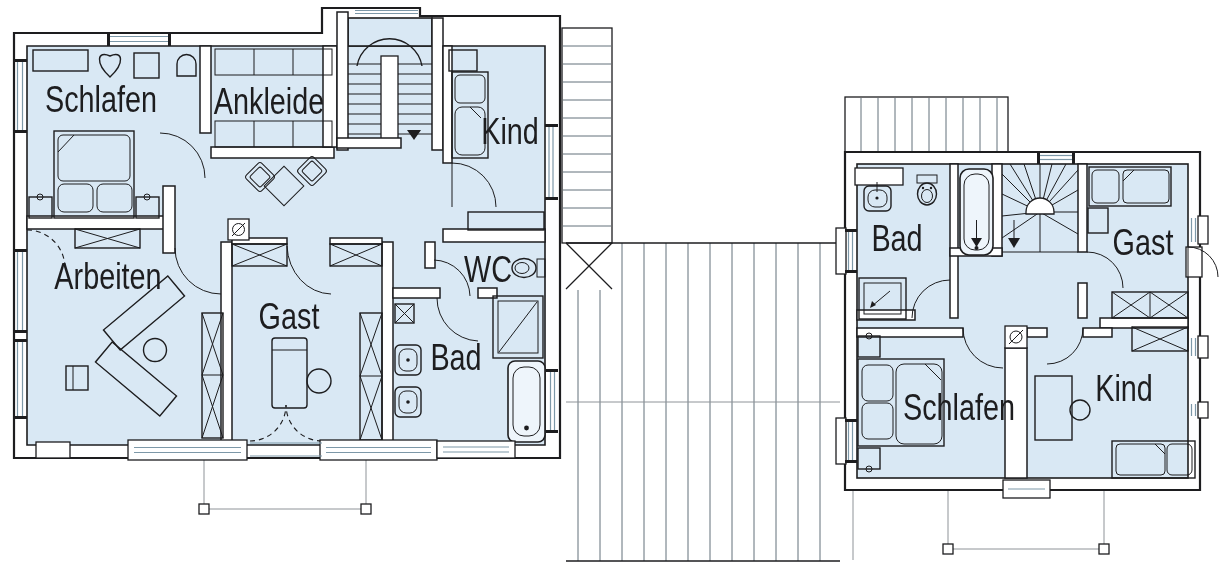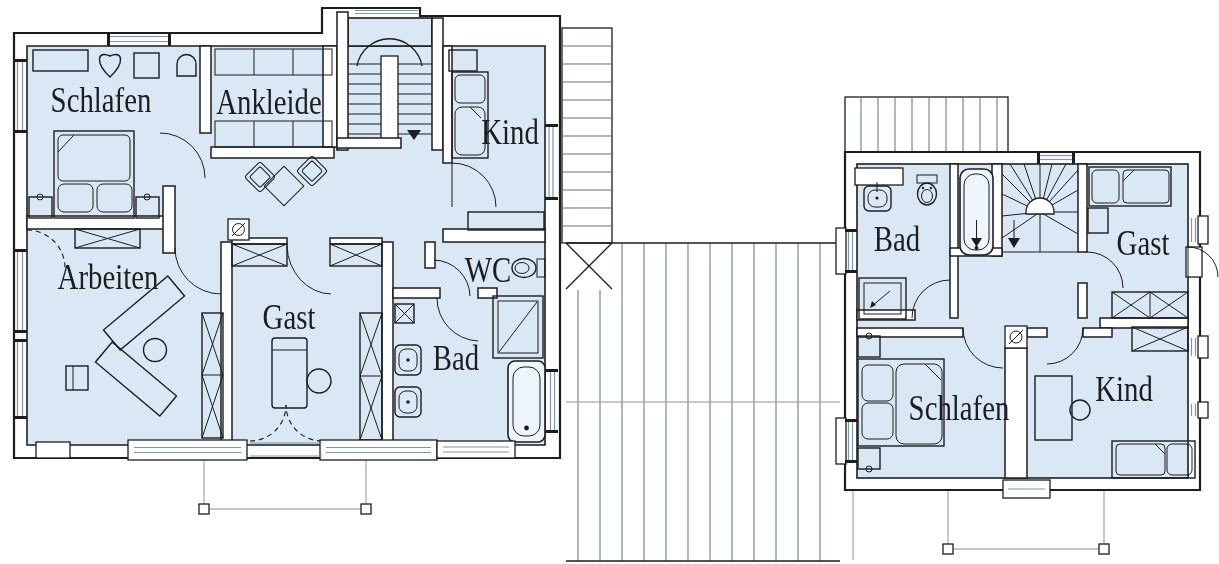--- a/index.html
+++ b/index.html
@@ -1,17 +1,17 @@
 <!DOCTYPE html>
 <html style="--room_fill: #d9e8f4; --wall_fill: #ffffff; --line: #1d1d1f; --hatch: #63707a; --glass: #7d98a8; --thin: #8e9398;"><head>
 <meta charset="utf-8">
 <style>
   html,body{margin:0;padding:0;background:#fff;}
   .canvas{position:relative;width:1219px;height:564px;background:#fff;overflow:hidden;
-          font-family:Liberation Serif, serif;}
+          font-family:Liberation Sans, sans-serif;}
   svg{position:absolute;left:0;top:0;}
   .room-label{position:absolute;transform:translate(-50%,-50%) scaleX(.8);
               font-size:36px;color:var(--line);white-space:nowrap;letter-spacing:0;}
   
   .ow{fill:var(--wall_fill);stroke:var(--line);stroke-width:2.2;}        
   .floor{fill:var(--room_fill);stroke:var(--line);stroke-width:1.6;}     
   .w{fill:var(--wall_fill);stroke:var(--line);stroke-width:1.5;}         
   .f{fill:none;stroke:var(--line);stroke-width:1.4;}                     
   .f1{fill:none;stroke:var(--line);stroke-width:1;}
   .fw{fill:var(--wall_fill);stroke:var(--line);stroke-width:1.3;}

